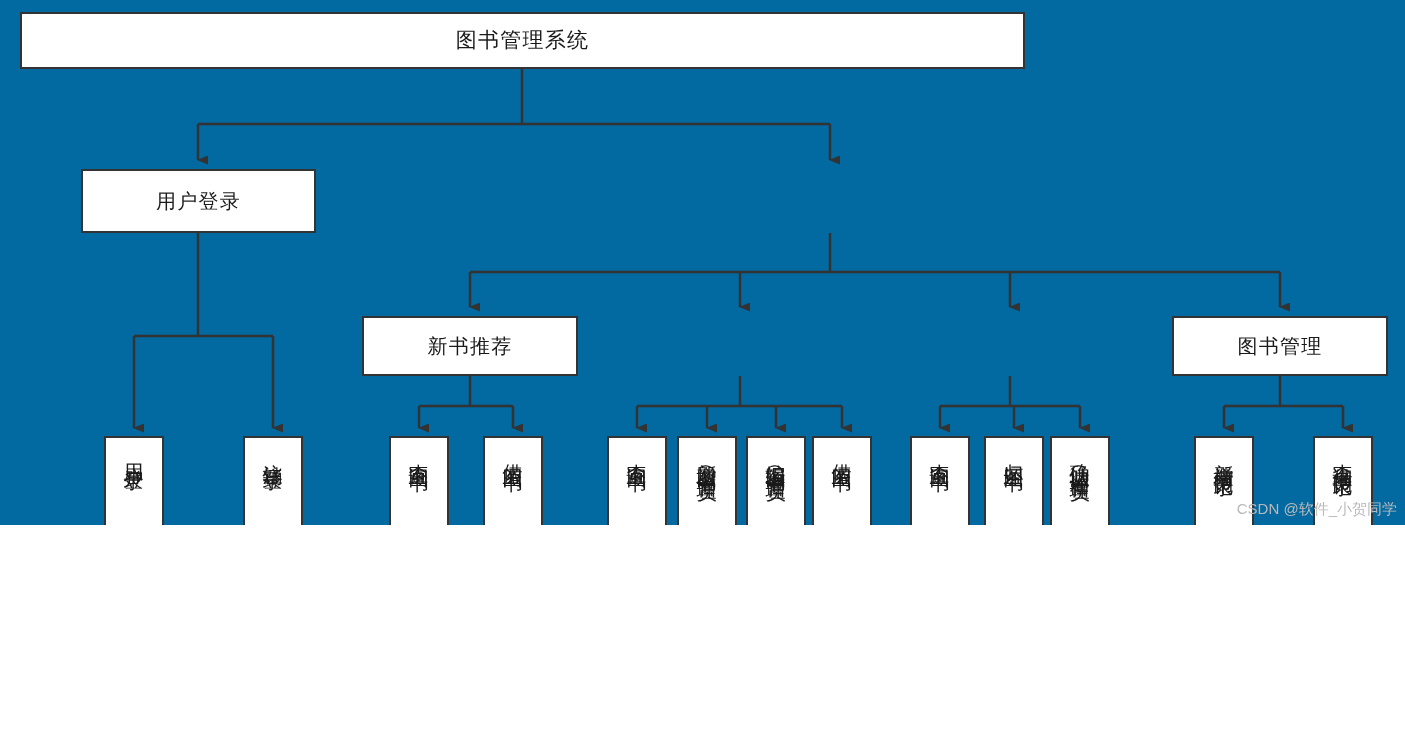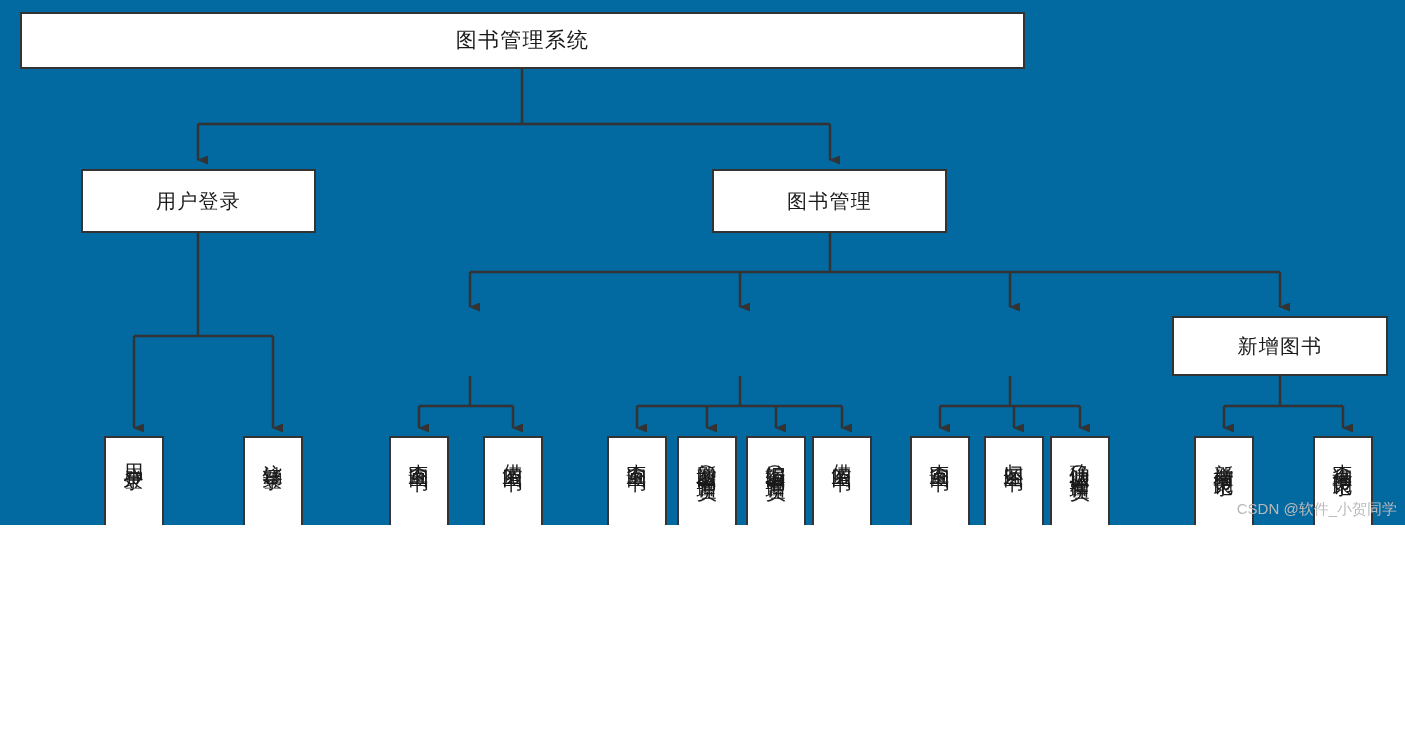--- a/index.html
+++ b/index.html
@@ -130,26 +130,26 @@
     </g>
   </svg>
 
   <div class="node level-root" style="left:20px; top:12px; width:1005px; height:57px;">
     <span class="node-label">图书管理系统</span>
   </div>
 
   <div class="node level-branch" style="left:81px; top:169px; width:235px; height:64px;">
     <span class="node-label">用户登录</span>
   </div>
-  <div class="node level-branch" style="left:712px; top:169px; width:235px; height:64px;">
+
+  <div class="node level-branch" style="left:362px; top:316px; width:216px; height:60px;">
+    <span class="node-label">新书推荐</span>
+  </div>
+  <div class="node level-branch" style="left:1172px; top:316px; width:216px; height:60px;">
     <span class="node-label">图书管理</span>
-  </div>
-
-  <div class="node level-branch" style="left:1172px; top:316px; width:216px; height:60px;">
-    <span class="node-label">新增图书</span>
   </div>
 
   <div class="node leaf" style="left:104px; top:436px; width:60px; height:298px;">
     <span class="node-label">用户登录</span>
   </div>
   <div class="node leaf" style="left:243px; top:436px; width:60px; height:298px;">
     <span class="node-label">注销登录</span>
   </div>
 
   <div class="node leaf" style="left:389px; top:436px; width:60px; height:298px;">

